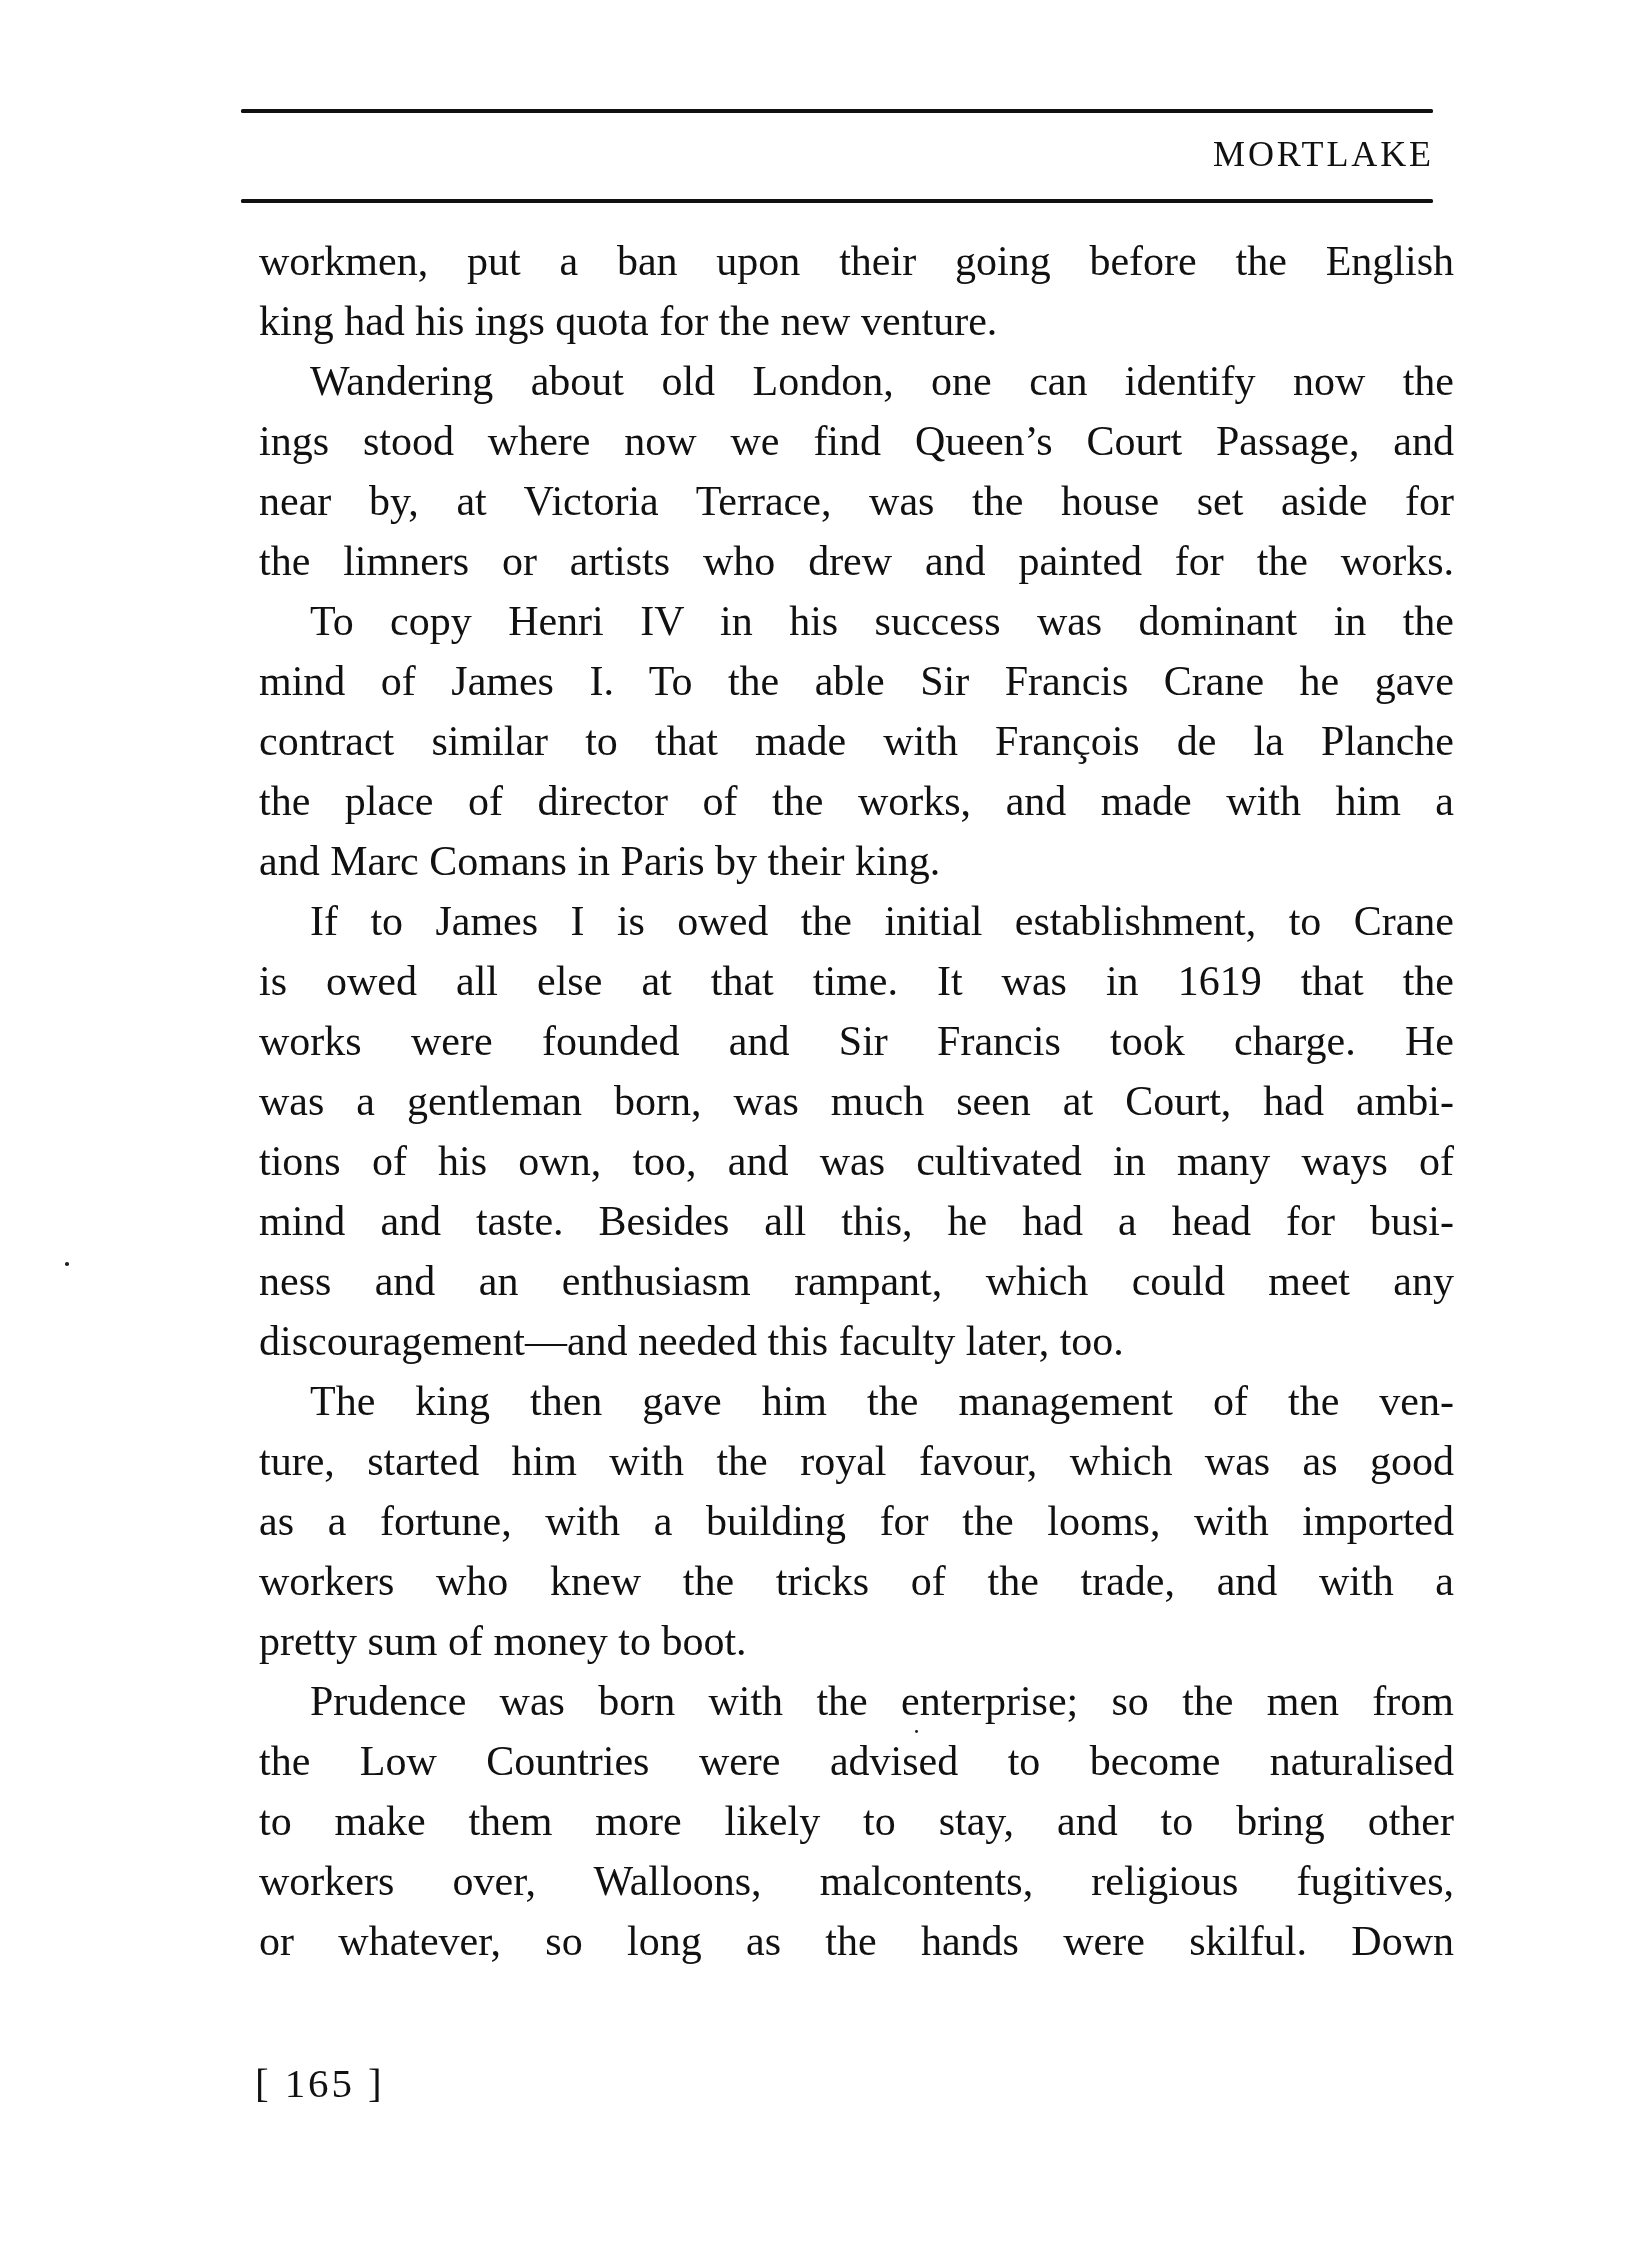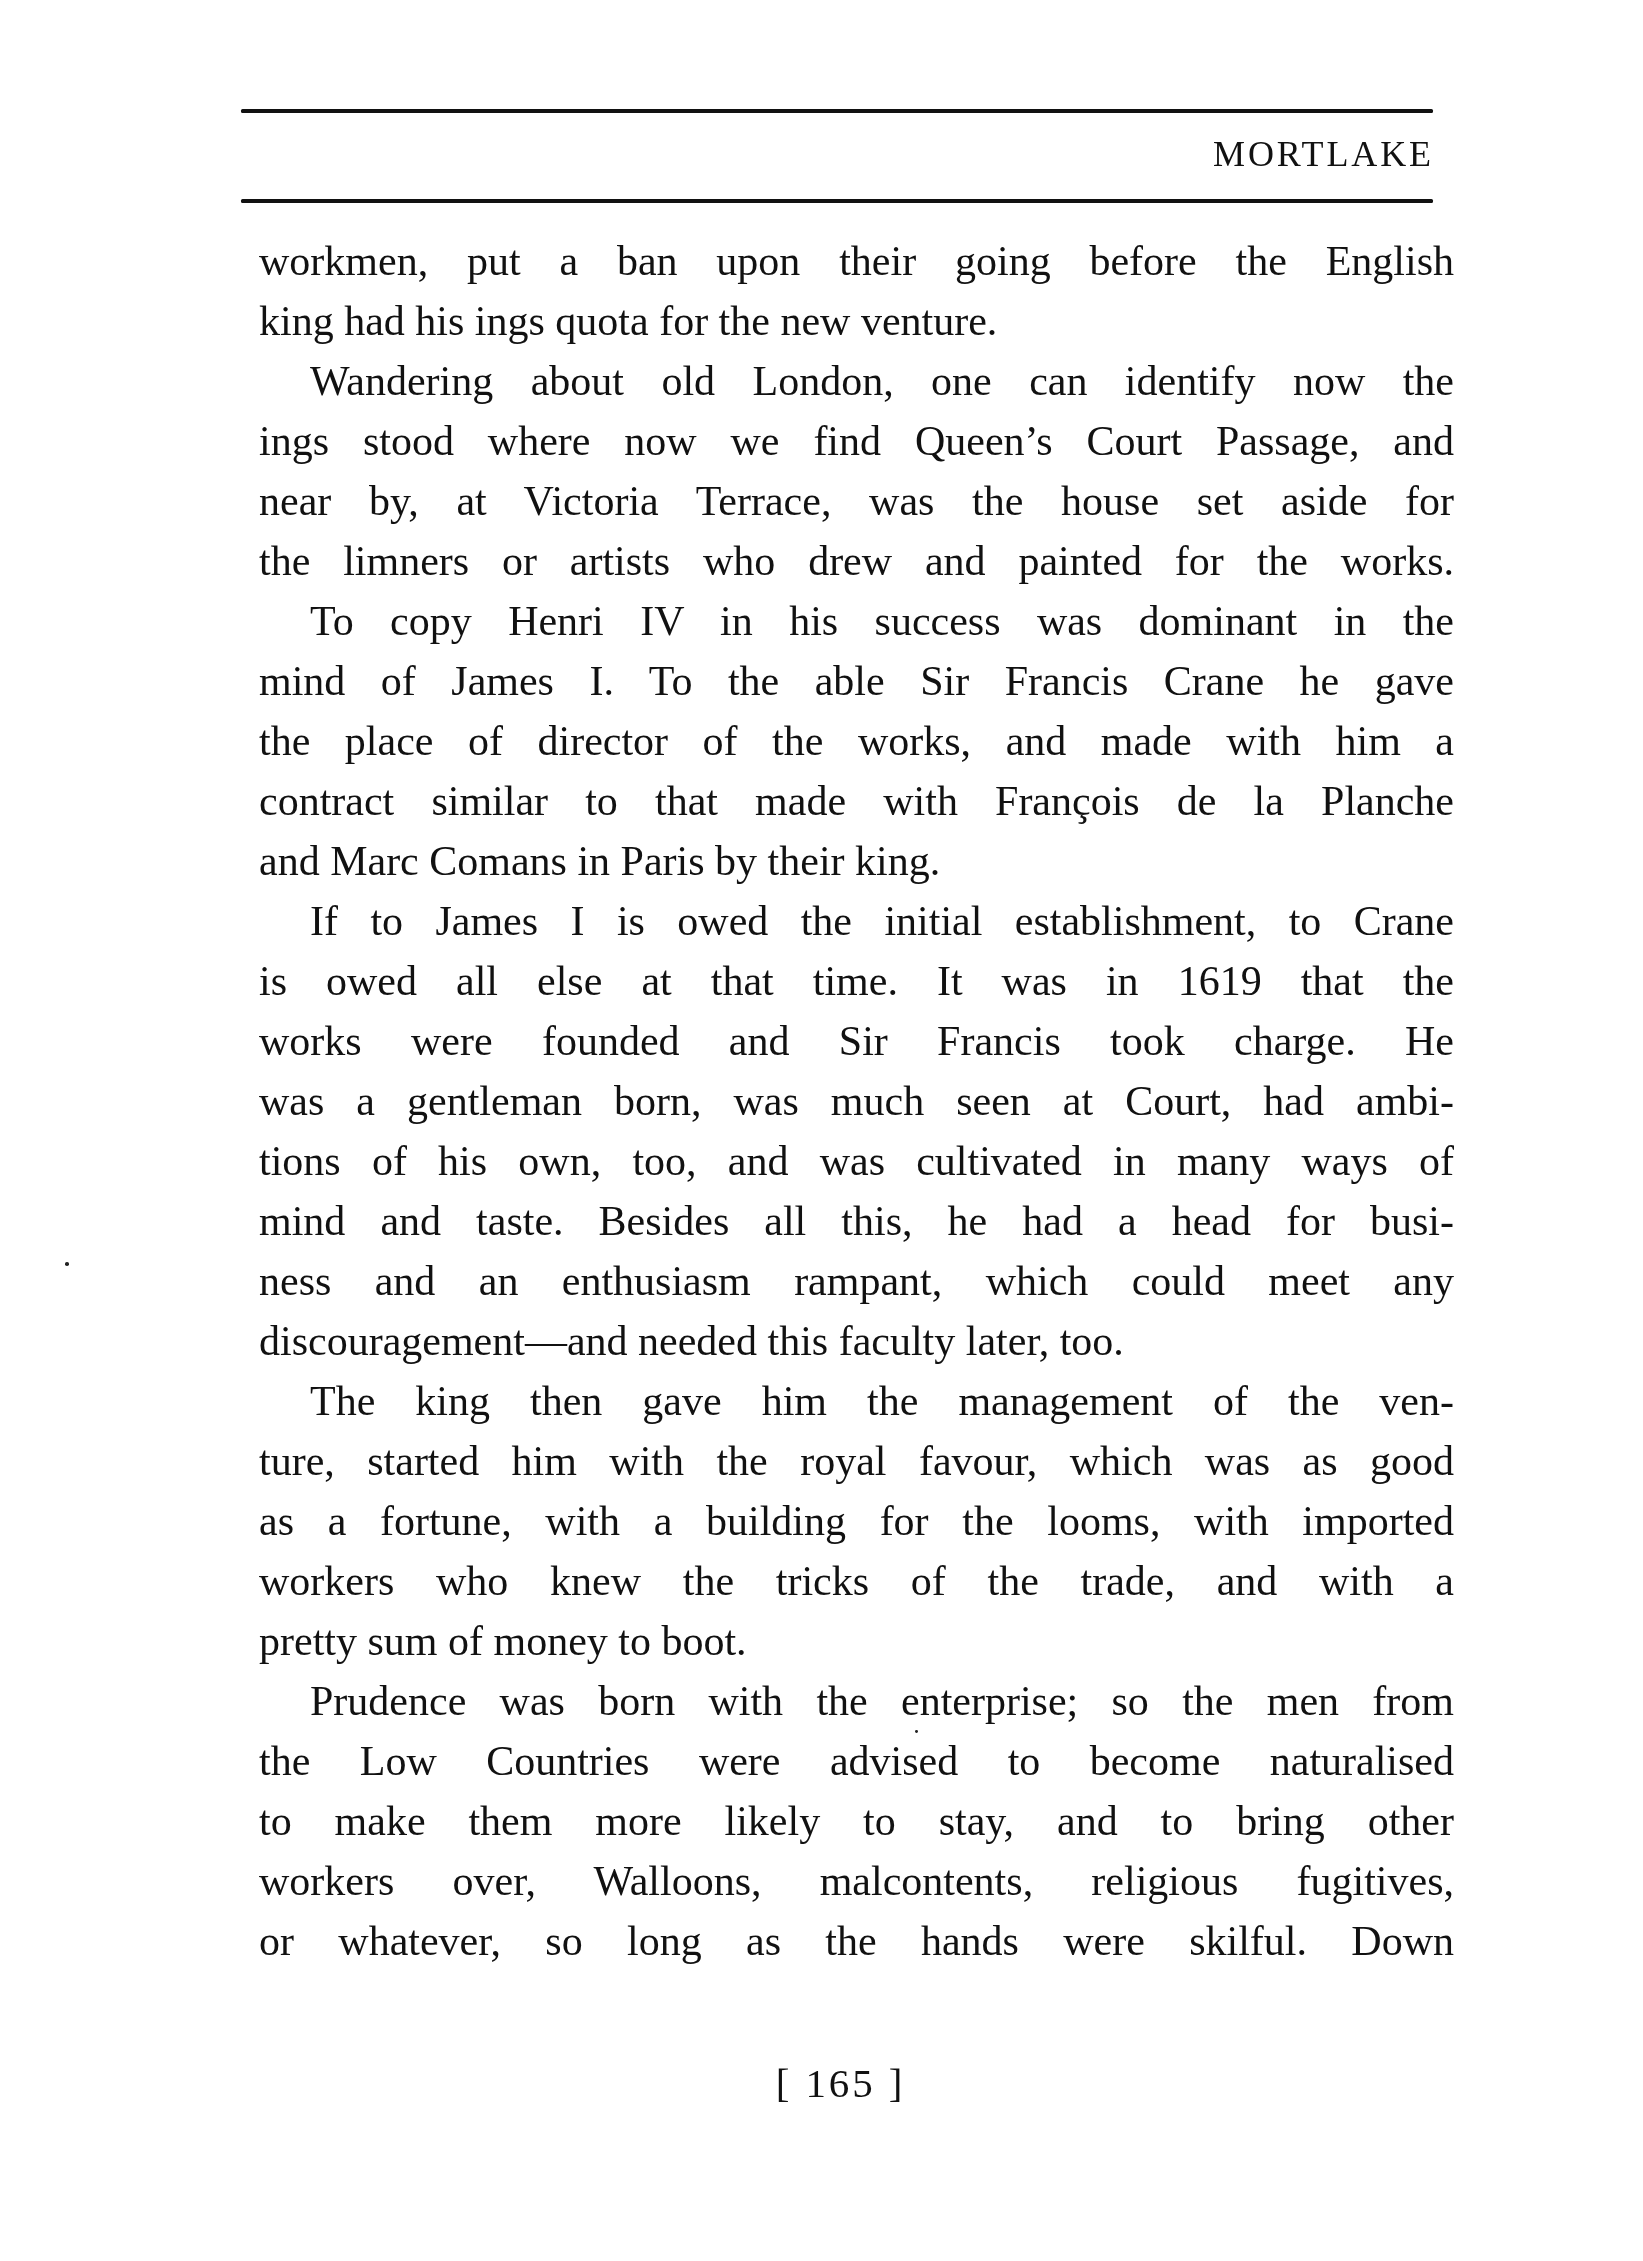--- a/index.html
+++ b/index.html
@@ -60,23 +60,22 @@
     }
     .line.last {
       text-align-last: left;
     }
     .line.indent {
       padding-left: 51px;
     }
     .folio {
       position: absolute;
       top: 2054px;
-      left: 4px;
+      left: 16px;
       width: 1195px;
-      text-align: center;
       font-size: 41px;
       line-height: 58px;
       letter-spacing: 2.9px;
     }
     .speck {
       position: absolute;
       width: 3.6px;
       height: 3.6px;
       background: #222;
       border-radius: 50%;
@@ -95,22 +94,22 @@
     <span class="line">workmen, put a ban upon their going before the English</span>
     <span class="line last">king had his ings quota for the new venture.</span>
 
     <span class="line indent">Wandering about old London, one can identify now the</span>
     <span class="line">ings stood where now we find Queen’s Court Passage, and</span>
     <span class="line">near by, at Victoria Terrace, was the house set aside for</span>
     <span class="line">the limners or artists who drew and painted for the works.</span>
 
     <span class="line indent">To copy Henri IV in his success was dominant in the</span>
     <span class="line">mind of James I.  To the able Sir Francis Crane he gave</span>
+    <span class="line">contract similar to that made with François de la Planche</span>
     <span class="line">the place of director of the works, and made with him a</span>
-    <span class="line">contract similar to that made with François de la Planche</span>
     <span class="line last">and Marc Comans in Paris by their king.</span>
 
     <span class="line indent">If to James I is owed the initial establishment, to Crane</span>
     <span class="line">is owed all else at that time.  It was in 1619 that the</span>
     <span class="line">works were founded and Sir Francis took charge.  He</span>
     <span class="line">was a gentleman born, was much seen at Court, had ambi-</span>
     <span class="line">tions of his own, too, and was cultivated in many ways of</span>
     <span class="line">mind and taste.  Besides all this, he had a head for busi-</span>
     <span class="line">ness and an enthusiasm rampant, which could meet any</span>
     <span class="line last">discouragement—and needed this faculty later, too.</span>

